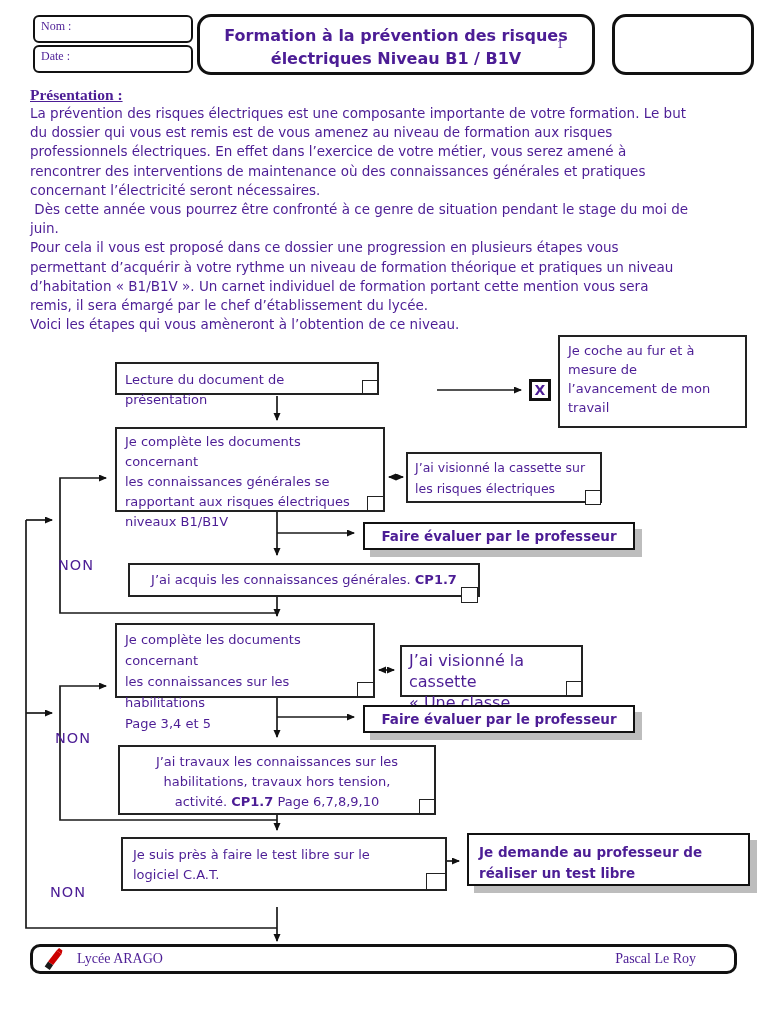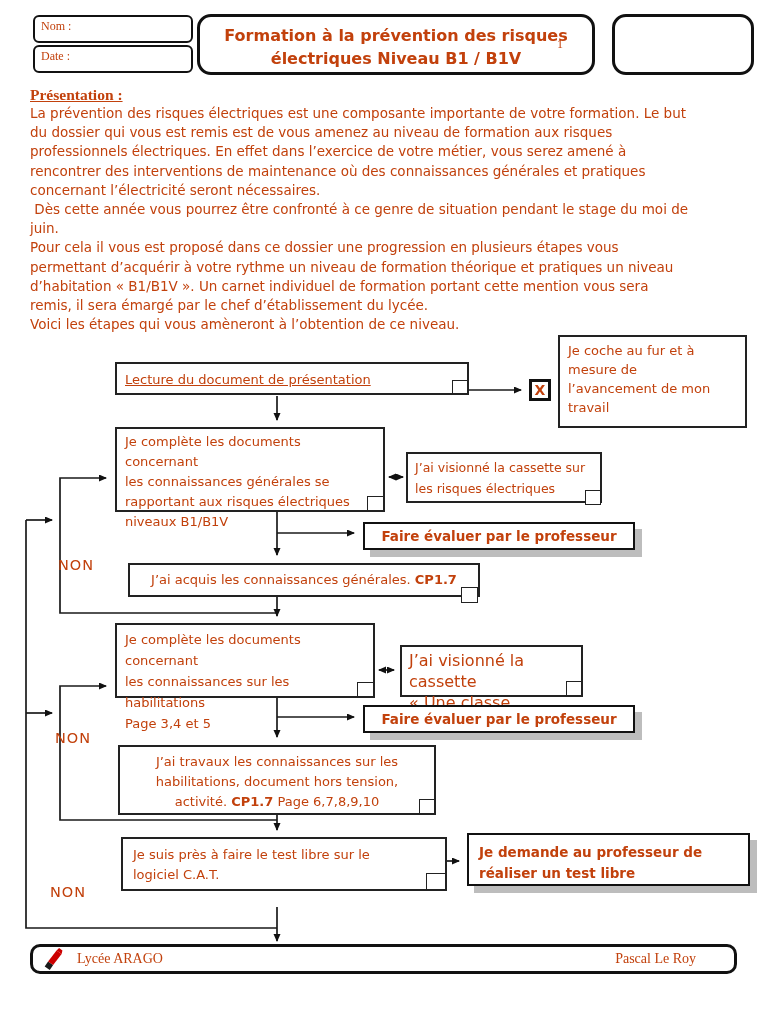--- a/index.html
+++ b/index.html
@@ -1,17 +1,17 @@
 <!DOCTYPE html>
 <html><head>
 <meta charset="utf-8">
 <style>
   html,body{margin:0;padding:0;background:#888;}
   .page{position:relative;width:770px;height:1024px;background:#fff;overflow:hidden;
-        font-family:"DejaVu Sans",sans-serif;color:#c2410c;}
+        font-family:"DejaVu Sans",sans-serif;color:#4c1d95;}
   .abs{position:absolute;}
   
   .hd-small{border:2.5px solid #111;border-radius:6px;background:#fff;
             font-family:"Liberation Serif",serif;font-size:12px;padding:2px 6px;box-sizing:border-box;}
   .hd-title{border:3px solid #111;border-radius:14px;background:#fff;text-align:center;
             font-weight:bold;font-size:16px;line-height:23px;padding-top:7px;box-sizing:border-box;}
   .hd-empty{border:3px solid #111;border-radius:14px;background:#fff;box-sizing:border-box;}
   .pagenum{font-family:"Liberation Serif",serif;font-size:12px;}
   
   .intro-h{font-size:15.5px;font-weight:bold;text-decoration:underline;font-family:Liberation Serif, serif;}
@@ -77,21 +77,21 @@
   </div>
   <div class="abs hd-title" style="left:197px;top:14px;width:398px;height:61px;">
     <span>Formation à la prévention des risques<br>électriques Niveau B1 / B1V</span>
   </div>
   <div class="abs pagenum" style="left:557px;top:37px;">1</div>
   <div class="abs hd-empty" style="left:612px;top:14px;width:142px;height:61px;"></div>
 
   <div class="abs intro-h" style="left:30px;top:86px;">Présentation :</div>
   <div class="abs intro-p" style="left:30px;top:104px;width:730px;">La prévention des risques électriques est une composante importante de votre formation. Le but<br>du dossier qui vous est remis est de vous amenez au niveau de formation aux risques<br>professionnels électriques. En effet dans l’exercice de votre métier, vous serez amené à<br>rencontrer des interventions de maintenance où des connaissances générales et pratiques<br>concernant l’électricité seront nécessaires.<br> Dès cette année vous pourrez être confronté à ce genre de situation pendant le stage du moi de<br>juin.<br>Pour cela il vous est proposé dans ce dossier une progression en plusieurs étapes vous<br>permettant d’acquérir à votre rythme un niveau de formation théorique et pratiques un niveau<br>d’habitation « B1/B1V ». Un carnet individuel de formation portant cette mention vous sera<br>remis, il sera émargé par le chef d’établissement du lycée.<br>Voici les étapes qui vous amèneront à l’obtention de ce niveau.</div>
 
-  <div class="abs fbox" style="left:115px;top:362px;width:354px;height:33px;text-decoration:underline;">
+  <div class="abs fbox" style="left:115px;top:362px;width:264px;height:33px;">
     <div class="pad" style="padding-top:6px;">Lecture du document de présentation</div>
     <span class="chk" style="right:-1px;bottom:-1px;width:16px;height:14px;"></span>
   </div>
 
   <div class="abs xbox" style="left:529px;top:379px;width:22px;height:22px;">
     <span>X</span>
   </div>
 
   <div class="abs fbox" style="left:558px;top:335px;width:189px;height:93px;font-size:13px;line-height:19px;">
     <div style="padding:4px 8px;">Je coche au fur et à<br>mesure de<br>l’avancement de mon<br>travail</div>
@@ -130,21 +130,21 @@
 
   <div class="abs shadowbox" style="left:363px;top:705px;width:272px;height:28px;">
     <span>Faire évaluer par le professeur</span>
   </div>
 
   <div class="abs non" style="left:55px;top:730px;">NON</div>
 
   <div class="abs fbox center" style="left:118px;top:745px;width:318px;height:70px;">
     <div style="padding-top:5px;line-height:20px;">
       <div>J’ai travaux les connaissances sur les</div>
-      <div>habilitations, document hors tension,</div>
+      <div>habilitations, travaux hors tension,</div>
       <div><span>activité. </span><b>CP1.7</b><span> Page 6,7,8,9,10</span></div>
     </div>
     <span class="chk" style="right:-1px;bottom:-1px;width:16px;height:15px;"></span>
   </div>
 
   <div class="abs fbox" style="left:121px;top:837px;width:326px;height:54px;">
     <div style="padding:6px 10px;">Je suis près à faire le test libre sur le<br>logiciel C.A.T.</div>
     <span class="chk" style="right:-1px;bottom:-1px;width:20px;height:17px;"></span>
   </div>
 

